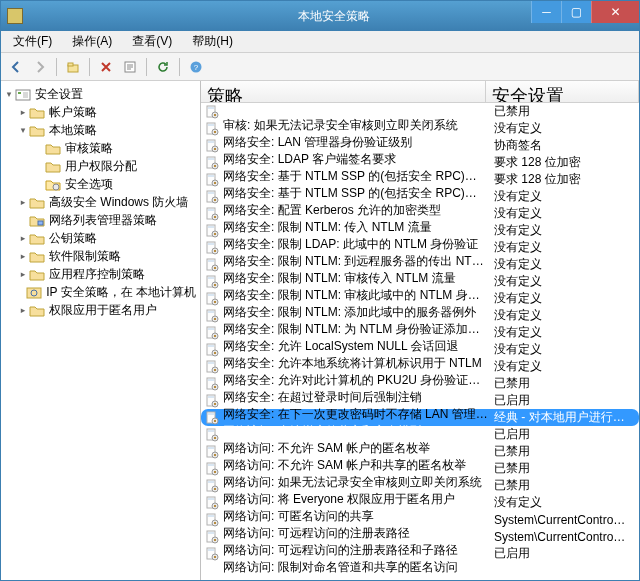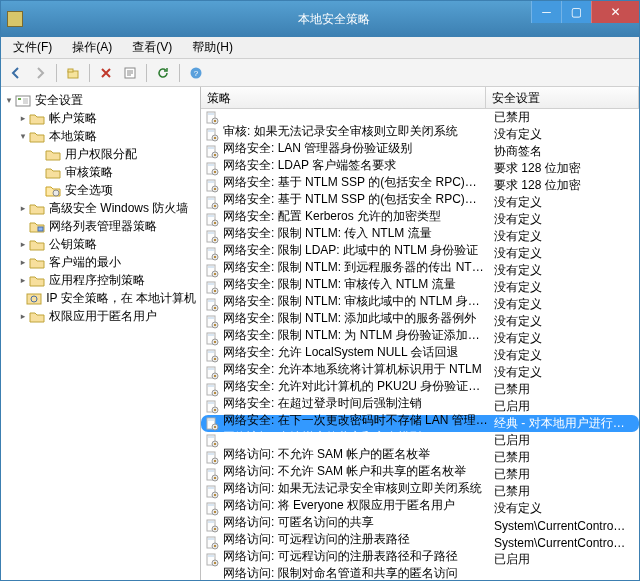--- a/index.html
+++ b/index.html
@@ -1,20 +1,20 @@
 <!DOCTYPE html>
 <html><head>
 <meta charset="utf-8">
 <style>
   * { margin: 0; padding: 0; box-sizing: border-box; }
   body { font-family: "Microsoft YaHei", Tahoma, sans-serif; font-size: 12px; background: #fff; }
 
   .window { width: 640px; height: 581px; border: 1px solid #3c7fb1; display: flex; flex-direction: column; background: #fff; }
 
-  .titlebar { height: 36px; background: linear-gradient(#55a0d2, #3c7fb1); display: flex; align-items: center; color: #fff; position: relative; }
+  .titlebar { height: 30px; background: linear-gradient(#55a0d2, #3c7fb1); display: flex; align-items: center; color: #fff; position: relative; }
   .title-icon { width: 16px; height: 16px; margin: 0 6px; background: #d8c66a; border: 1px solid #7a6a30; }
   .title-text { flex: 1; text-align: center; font-size: 12px; }
   .win-controls { display: flex; height: 22px; position: absolute; right: 0; top: 0;}
   .win-btn { width: 30px; height: 22px; display: flex; align-items: center; justify-content: center; font-size: 12px; border-left: 1px solid rgba(255,255,255,.25);}
   .win-min { background:#449adf; color:#fff;}
   .win-max { background:#449adf; color:#fff;}
   .win-close { background: #c75050; color:#fff; width:48px; }
 
   .menubar { height: 22px; background: #f0f0f0; border-bottom: 1px solid #d0d0d0; display: flex; align-items: center; padding: 0 4px; gap: 4px; }
   .menu-item { padding: 2px 8px; cursor: default; }
@@ -29,21 +29,21 @@
   .tree-node { display: flex; align-items: center; height: 18px; padding-right: 4px; white-space: nowrap; cursor: default;}
   .twist { width: 12px; display: inline-flex; justify-content:center; color:#666; font-size:9px;}
   .folder-ico { width: 16px; height: 14px; margin-right: 4px; display:inline-flex; align-items:center; justify-content:center;}
   .folder-ico svg { width:16px; height:14px;}
   .tree-label { font-size:12px;}
   .d0 {padding-left:2px;} .d1{padding-left:16px;} .d2{padding-left:32px;}
   .sel-tree { background:#ffffff;text-align:right; }
 
   .listpane { flex: 1; display: flex; flex-direction: column; min-width:0;}
   .listheader { height: 22px; background: linear-gradient(#fdfdfd,#efefef); border-bottom: 1px solid #d0d0d0; display:flex; }
-  .col-h { border-right: 1px solid #d0d0d0; padding: 3px 6px; font-size:12px; overflow:hidden; text-overflow:ellipsis; white-space:nowrap;}
+  .col-h { border-right: 1px solid #d0d0d0; padding: 3px 6px; font-size:18px; overflow:hidden; text-overflow:ellipsis; white-space:nowrap;}
   .col-policy { width: 285px; }
   .col-setting { flex:1; }
   .listbody { flex:1; overflow:auto; }
   .row { display:flex; align-items:center; height:17px; cursor:default; white-space:nowrap;}
   .row.selected { background:#3399ff; color:#fff;border-radius:7px; }
   .row-ico { width:18px; display:inline-flex; align-items:center; justify-content:center; margin-left:2px;}
   .row-ico svg{ width:14px; height:14px;}
   .cell-policy { width: 267px; overflow:hidden; text-overflow:ellipsis; padding-left:2px;margin-top:28px;}
   .cell-setting { flex:1; overflow:hidden; text-overflow:ellipsis; padding-left:6px;}
 
@@ -150,30 +150,30 @@
           </span>
           <span class="tree-label">本地策略</span>
         </div>
         <div class="tree-node d2">
           <span class="twist"></span>
           <span class="folder-ico">
             <svg viewBox="0 0 16 14">
               <path d="M1 4h5l2 2h7v7H1z" fill="#f7df9d" stroke="#bfa43a"></path>
             </svg>
           </span>
-          <span class="tree-label">用户权限分配</span>
+          <span class="tree-label">审核策略</span>
         </div>
         <div class="tree-node d2">
           <span class="twist"></span>
           <span class="folder-ico">
             <svg viewBox="0 0 16 14">
               <path d="M1 4h5l2 2h7v7H1z" fill="#f7df9d" stroke="#bfa43a"></path>
             </svg>
           </span>
-          <span class="tree-label">审核策略</span>
+          <span class="tree-label">用户权限分配</span>
         </div>
         <div class="tree-node d2 sel-tree">
           <span class="twist"></span>
           <span class="folder-ico">
             <svg viewBox="0 0 16 14">
               <path d="M1 4h5l2 2h7v7H1z" fill="#ffe9a8" stroke="#c9a227"></path>
               <circle cx="11" cy="10" r="3" fill="#eaeaea" stroke="#888"></circle>
             </svg>
           </span>
           <span class="tree-label">安全选项</span>
@@ -206,21 +206,21 @@
           </span>
           <span class="tree-label">公钥策略</span>
         </div>
         <div class="tree-node d1">
           <span class="twist">▸</span>
           <span class="folder-ico">
             <svg viewBox="0 0 16 14">
               <path d="M1 4h5l2 2h7v7H1z" fill="#f7df9d" stroke="#bfa43a"></path>
             </svg>
           </span>
-          <span class="tree-label">客户端的最小</span>
+          <span class="tree-label">软件限制策略</span>
         </div>
         <div class="tree-node d1">
           <span class="twist">▸</span>
           <span class="folder-ico">
             <svg viewBox="0 0 16 14">
               <path d="M1 4h5l2 2h7v7H1z" fill="#f7df9d" stroke="#bfa43a"></path>
             </svg>
           </span>
           <span class="tree-label">应用程序控制策略</span>
         </div>

